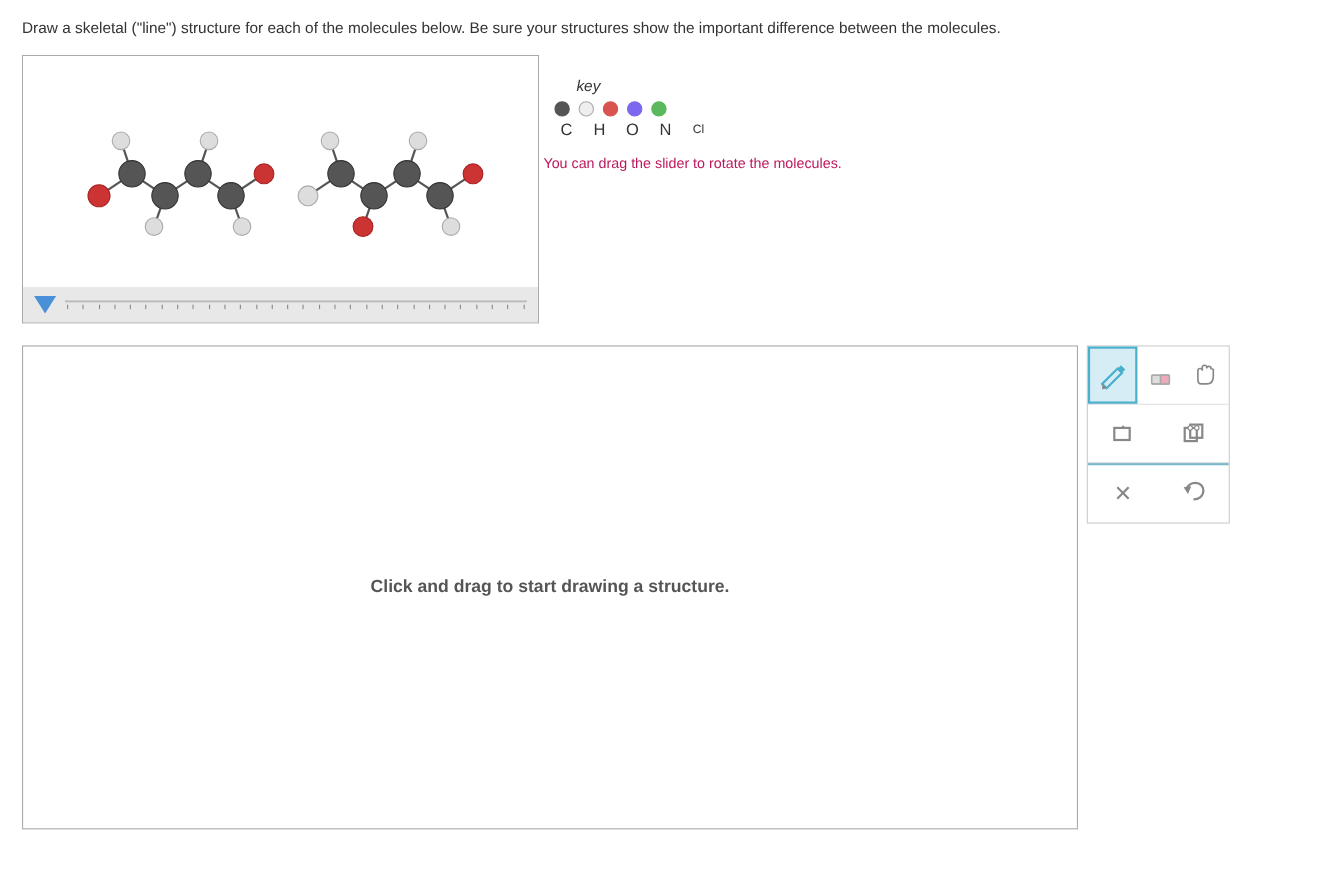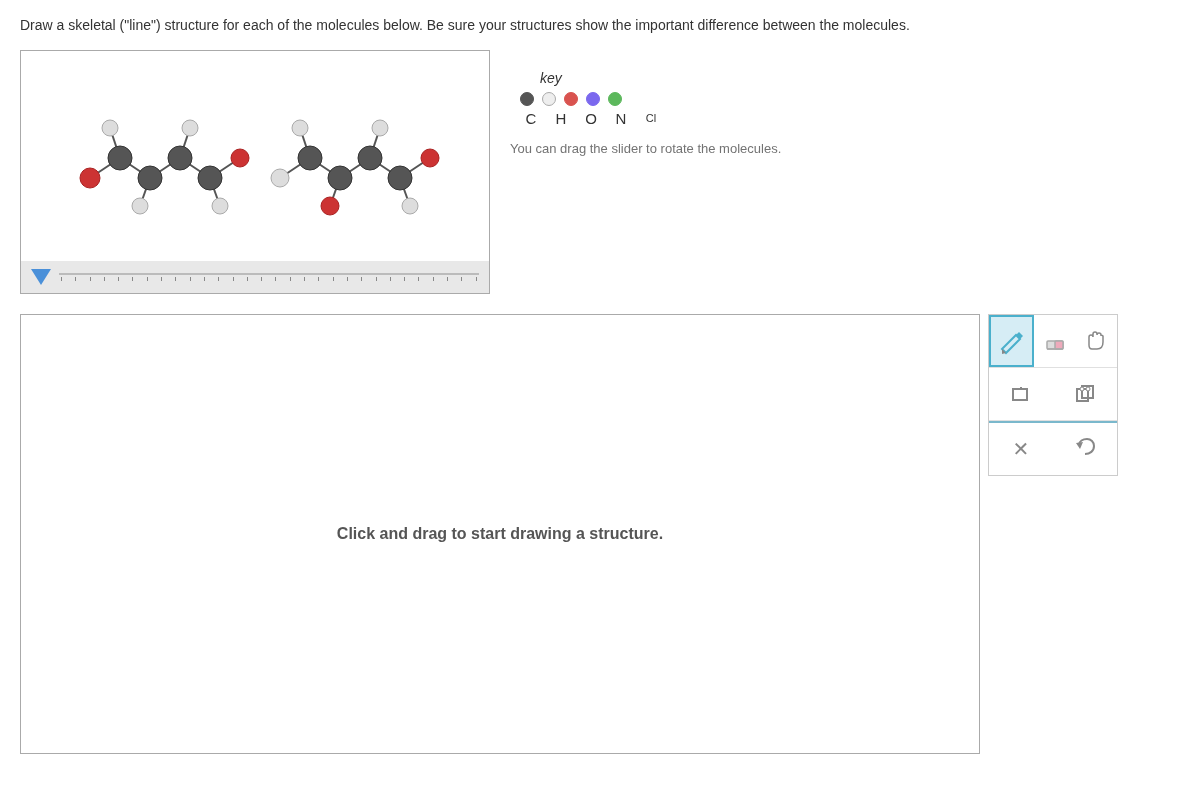--- a/index.html
+++ b/index.html
@@ -20,21 +20,21 @@
       font-size: 14px;
       color: #333;
       margin-bottom: 14px;
       line-height: 1.4;
     }
 
     .top-section {
       display: flex;
       align-items: flex-start;
       margin-bottom: 20px;
-      gap: 20px;
+      gap: 4px;
     }
 
     .molecule-viewer {
       border: 1px solid #aaa;
       width: 470px;
       background: #fff;
       flex-shrink: 0;
     }
 
     .molecule-canvas {
@@ -135,21 +135,21 @@
       text-align: center;
       font-size: 15px;
     }
 
     .key-label-item.cl {
       font-size: 11px;
     }
 
     .drag-hint {
       font-size: 13px;
-      color: #737373;
+      color: #be185d;
       margin-top: 14px;
     }
 
     .bottom-section {
       display: flex;
       align-items: flex-start;
       gap: 8px;
     }
 
     .drawing-area {

